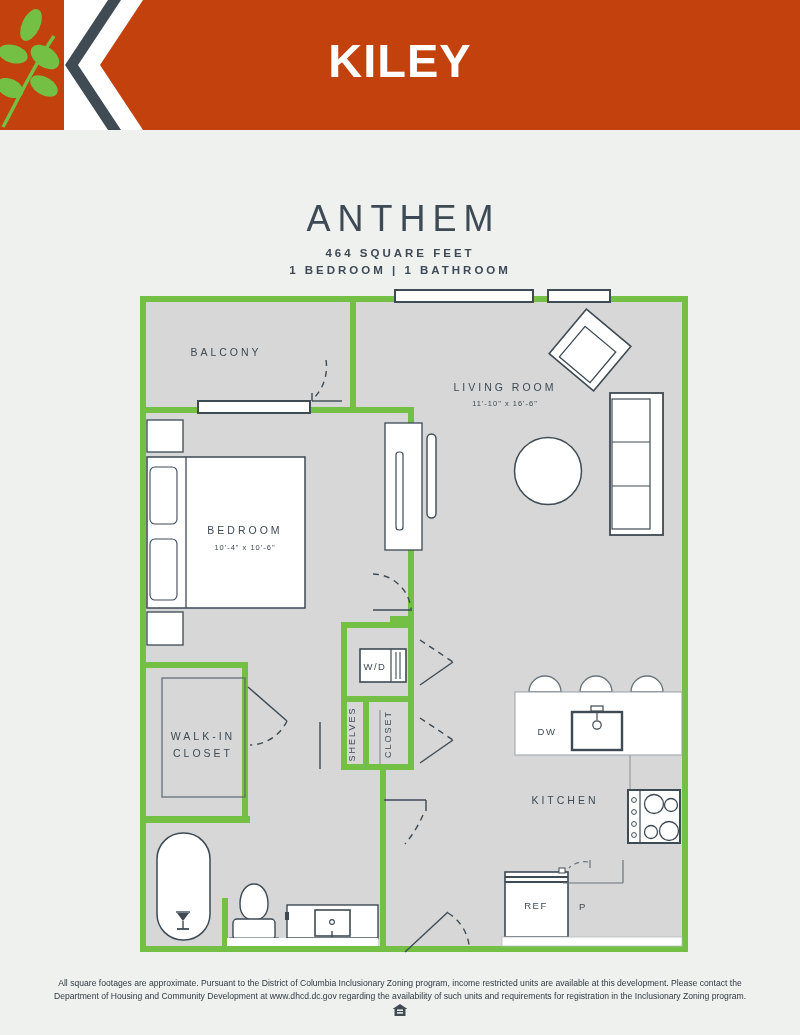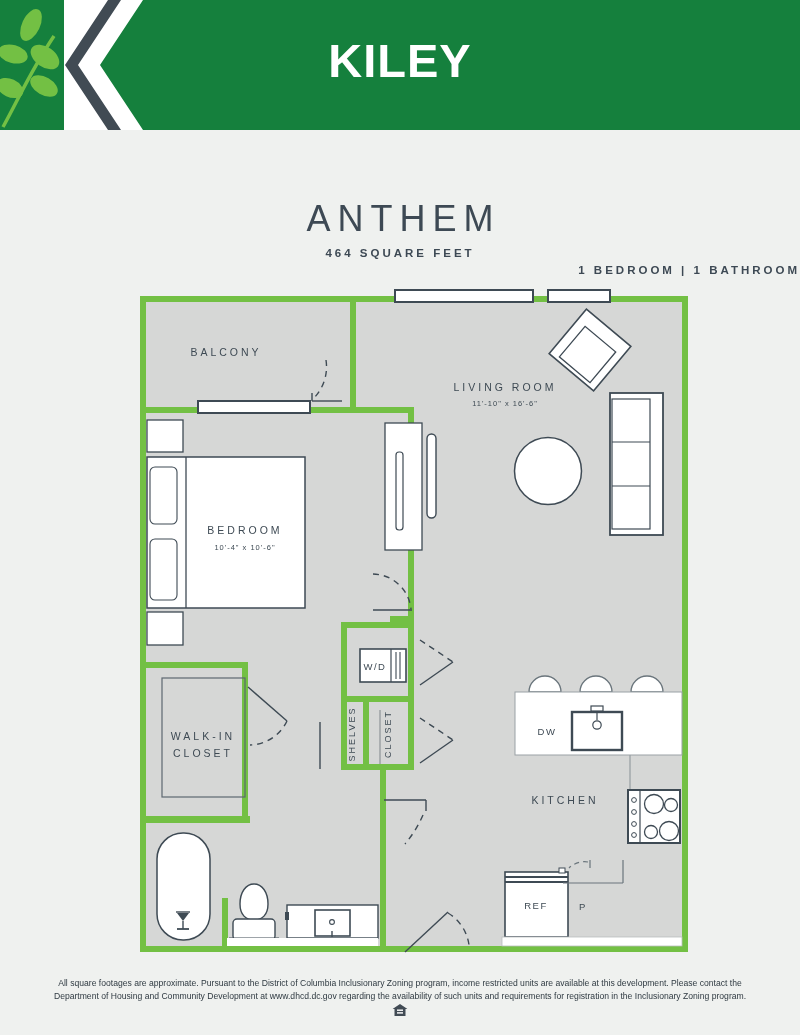--- a/index.html
+++ b/index.html
@@ -5,40 +5,40 @@
   html,body{margin:0;padding:0;}
   body{
     width:800px;height:1035px;position:relative;overflow:hidden;
     background:#eff1ef;
     font-family:"Liberation Sans", sans-serif;
     color:#3e4a54;
   }
   
   .header{
     position:absolute;left:0;top:0;width:800px;height:130px;
-    background:#15803d;
+    background:#c2410c;
   }
   .brand{
     position:absolute;left:0;top:33px;width:800px;
     text-align:center;color:#ffffff;
     font-size:47px;font-weight:bold;letter-spacing:1px;
   }
   .logo-svg{position:absolute;left:0;top:0;}
   
   .unit-name{
     position:absolute;left:0;top:198px;width:800px;text-align:center;
     font-size:36px;font-weight:normal;letter-spacing:7px;color:#3d4954;
     text-indent:7px;
   }
   .unit-area{
     position:absolute;left:0;top:247px;width:800px;text-align:center;
     font-size:11.5px;font-weight:bold;letter-spacing:3px;color:#3d4954;
   }
   .unit-config{
-    position:absolute;left:0;top:264px;width:800px;text-align:right;
+    position:absolute;left:0;top:264px;width:800px;text-align:center;
     font-size:11.5px;font-weight:bold;letter-spacing:3px;color:#3d4954;
   }
   
   .plan{position:absolute;left:140px;top:288px;}
   .plan text{fill:#3e4a54;}
   .room-label{font-size:10.5px;letter-spacing:3px;}
   .dim-label{font-size:7.5px;letter-spacing:1px;}
   .small-label{font-size:9.5px;letter-spacing:1.5px;}
   .vert-label{font-size:9px;letter-spacing:2px;}
   

